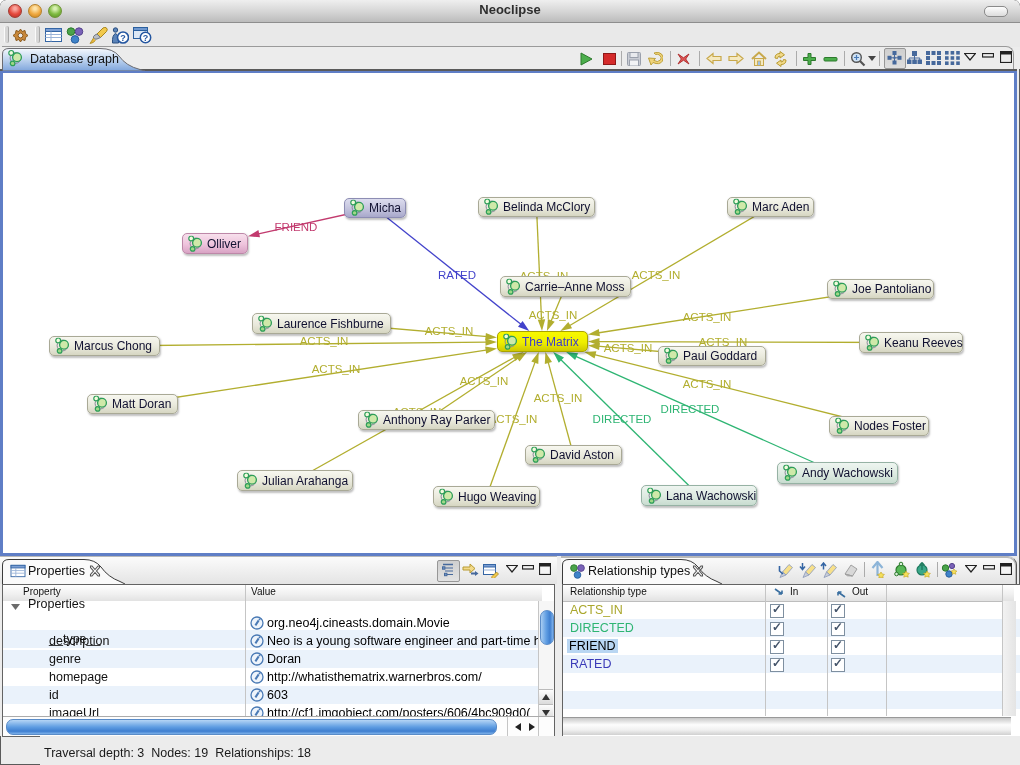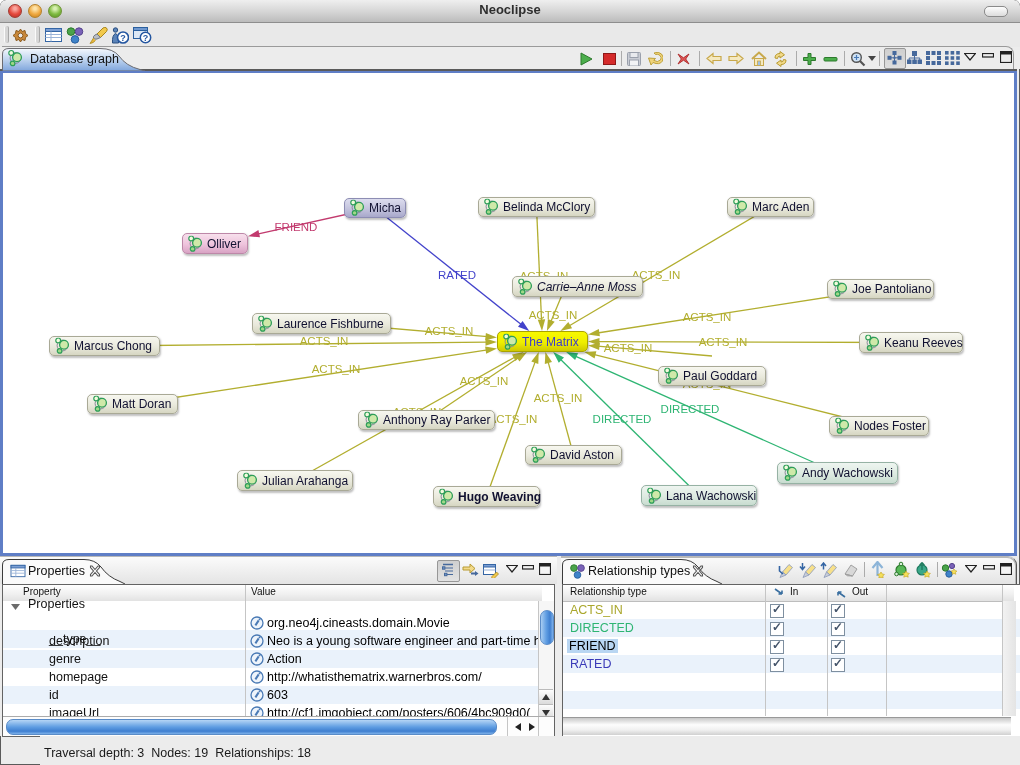--- a/index.html
+++ b/index.html
@@ -321,33 +321,33 @@
           <use href="#nico"></use>
         </svg>
         <span class="nt">Micha</span>
       </div>
 <div class="node nd" style="left:358px;top:410px;width:135px;height:18px;">
         <svg width="15" height="17">
           <use href="#nico"></use>
         </svg>
         <span class="nt">Anthony Ray Parker</span>
       </div>
-<div class="node nd" style="left:433px;top:486px;width:105px;height:19px;font-weight:bold;">
+<div class="node nd" style="left:433px;top:486px;width:105px;height:19px;">
         <svg width="15" height="17">
           <use href="#nico"></use>
         </svg>
         <span class="nt">Hugo Weaving</span>
       </div>
 <div class="node nd" style="left:478px;top:197px;width:115px;height:18px;">
         <svg width="15" height="17">
           <use href="#nico"></use>
         </svg>
         <span class="nt">Belinda McClory</span>
       </div>
-<div class="node nd" style="left:512px;top:276px;width:129px;height:19px;font-style:italic;">
+<div class="node nd" style="left:500px;top:276px;width:129px;height:19px;">
         <svg width="15" height="17">
           <use href="#nico"></use>
         </svg>
         <span class="nt">Carrie–Anne Moss</span>
       </div>
 <div class="node nmatrix" style="left:497px;top:331px;width:89px;height:19px;">
         <svg width="15" height="17">
           <use href="#nico"></use>
         </svg>
         <span class="nt">The Matrix</span>
@@ -357,21 +357,21 @@
           <use href="#nico"></use>
         </svg>
         <span class="nt">David Aston</span>
       </div>
 <div class="node ngreen" style="left:641px;top:485px;width:114px;height:19px;">
         <svg width="15" height="17">
           <use href="#nico"></use>
         </svg>
         <span class="nt">Lana Wachowski</span>
       </div>
-<div class="node nd" style="left:658px;top:346px;width:106px;height:18px;margin-top:20px;">
+<div class="node nd" style="left:658px;top:346px;width:106px;height:18px;">
         <svg width="15" height="17">
           <use href="#nico"></use>
         </svg>
         <span class="nt">Paul Goddard</span>
       </div>
 <div class="node nd" style="left:727px;top:197px;width:85px;height:18px;">
         <svg width="15" height="17">
           <use href="#nico"></use>
         </svg>
         <span class="nt">Marc Aden</span>
@@ -509,21 +509,21 @@
               <circle cx="7" cy="7" r="6" fill="#eef4fb" stroke="#4a7ab5" stroke-width="1.3"></circle>
               <path d="M4.2 9.8 L8.3 3.6 L10.4 5.2 L6.3 11.2 Z M8.8 2.9 L10.9 4.5 L11.6 3.4 Q11.9 2.7 11.2 2.2 Q10.4 1.7 9.8 2.3 Z" fill="#4a7ab5" transform="scale(0.8) translate(1.5,1.2)"></path>
             </svg>
             <span class="vt">Neo is a young software engineer and part-time hac</span>
           </div>
         <div class="vrow" style="top:49px;">
             <svg class="vico" width="14" height="14" viewBox="0 0 14 14">
               <circle cx="7" cy="7" r="6" fill="#eef4fb" stroke="#4a7ab5" stroke-width="1.3"></circle>
               <path d="M4.2 9.8 L8.3 3.6 L10.4 5.2 L6.3 11.2 Z M8.8 2.9 L10.9 4.5 L11.6 3.4 Q11.9 2.7 11.2 2.2 Q10.4 1.7 9.8 2.3 Z" fill="#4a7ab5" transform="scale(0.8) translate(1.5,1.2)"></path>
             </svg>
-            <span class="vt">Action</span>
+            <span class="vt">Doran</span>
           </div>
         <div class="vrow" style="top:67px;">
             <svg class="vico" width="14" height="14" viewBox="0 0 14 14">
               <circle cx="7" cy="7" r="6" fill="#eef4fb" stroke="#4a7ab5" stroke-width="1.3"></circle>
               <path d="M4.2 9.8 L8.3 3.6 L10.4 5.2 L6.3 11.2 Z M8.8 2.9 L10.9 4.5 L11.6 3.4 Q11.9 2.7 11.2 2.2 Q10.4 1.7 9.8 2.3 Z" fill="#4a7ab5" transform="scale(0.8) translate(1.5,1.2)"></path>
             </svg>
             <span class="vt">http://whatisthematrix.warnerbros.com/</span>
           </div>
         <div class="vrow" style="top:85px;">
             <svg class="vico" width="14" height="14" viewBox="0 0 14 14">

